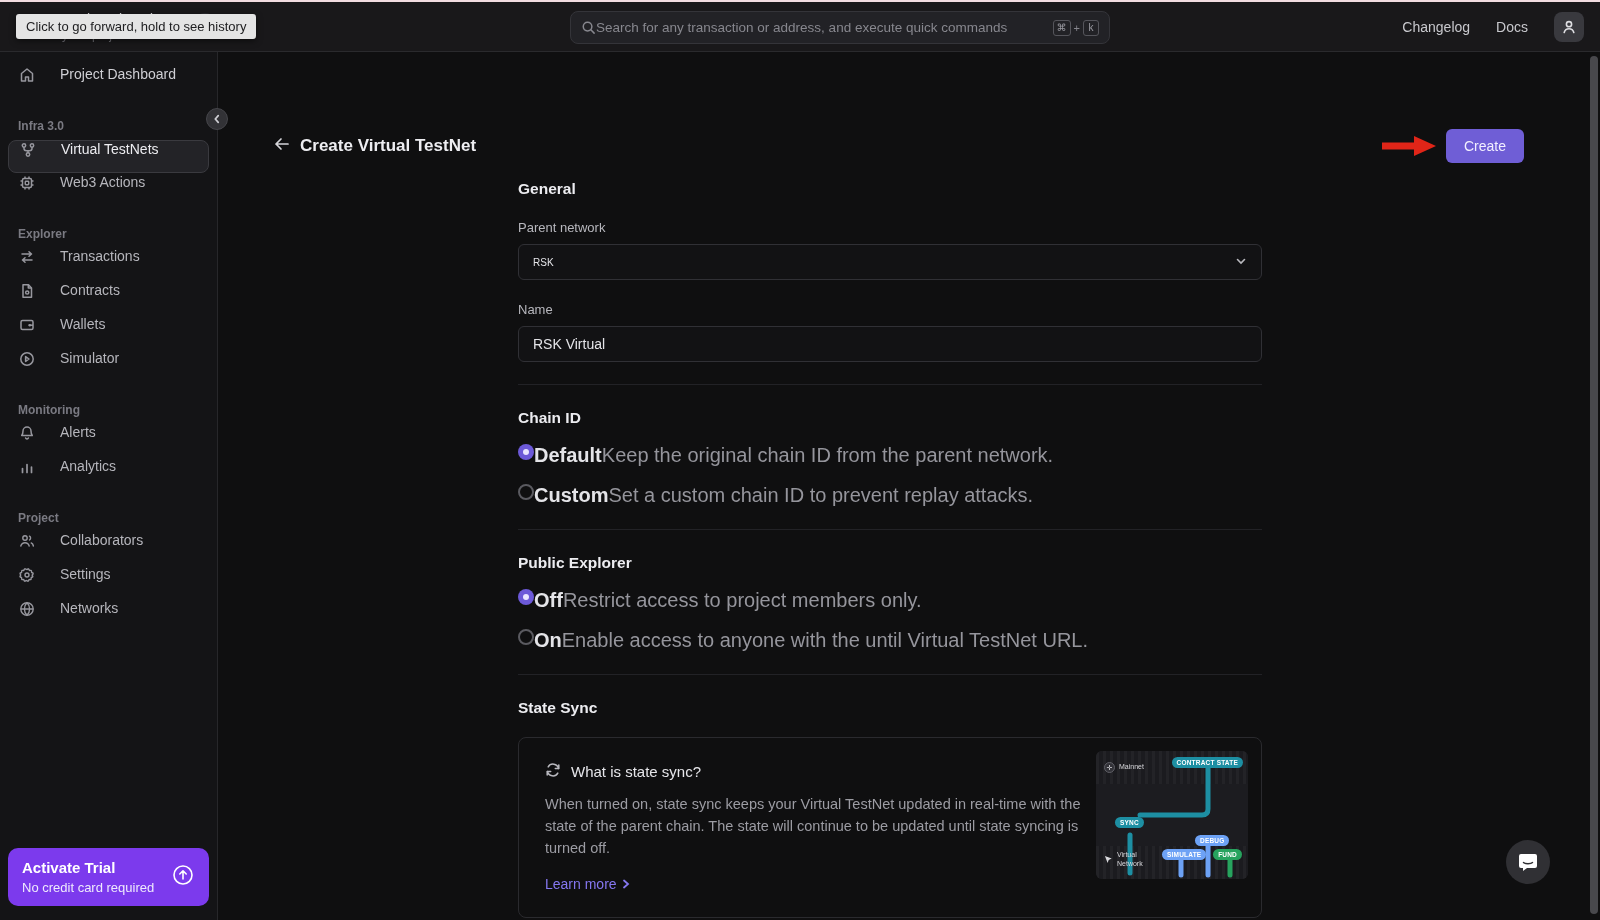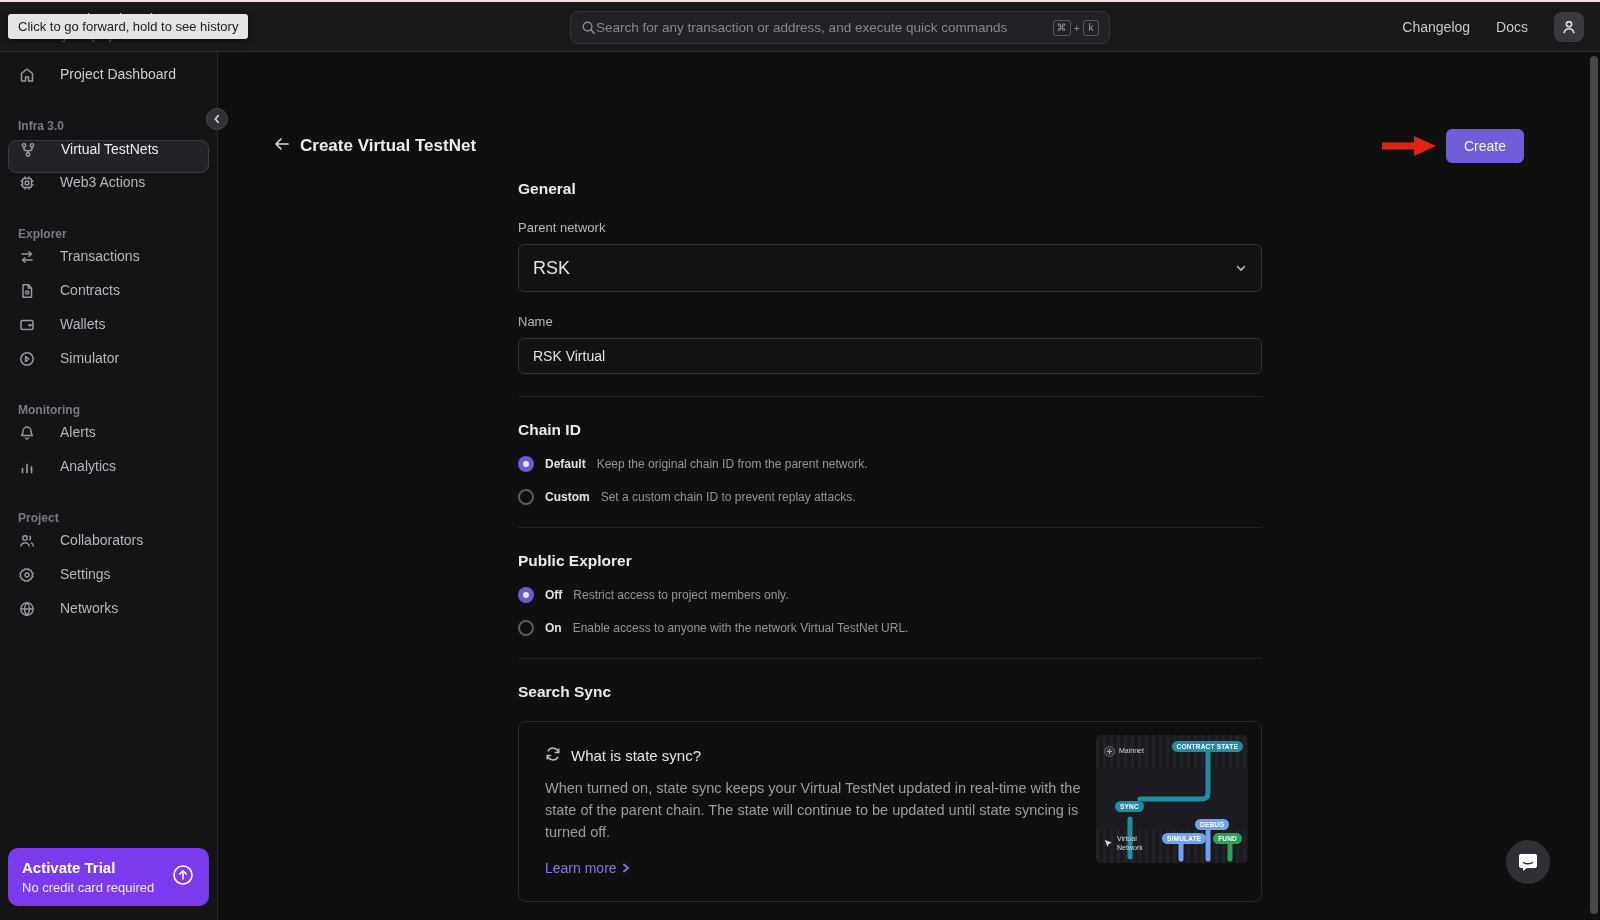--- a/index.html
+++ b/index.html
@@ -18,21 +18,21 @@
   .chev-circle { width:26px; height:26px; border-radius:50%; background:#2c2c30; display:flex; align-items:center; justify-content:center; color:#a7a7ad; cursor:pointer; }
   .searchbox { position:absolute; left:570px; top:9px; width:540px; height:33px; background:#222226; border:1px solid #343439; border-radius:8px; display:flex; align-items:center; padding:0 10px; }
   .searchbox .ph { font-size:13.5px; color:#87878e; flex:1; white-space:nowrap; overflow:hidden; }
   .kbd { display:inline-flex; align-items:center; justify-content:center; min-width:16px; height:16px; border:1px solid #55555b; border-radius:3px; font-size:10px; color:#9a9aa1; padding:0 3px; }
   .kbd-sep { color:#86868d; font-size:11px; margin:0 3px; }
   .topbar-right { position:absolute; right:16px; top:0; height:50px; display:flex; align-items:center; gap:26px; }
   .top-link { font-size:14px; color:#c8c8cd; cursor:pointer; }
   .avatar-btn { width:30px; height:30px; border-radius:8px; background:#39393e; display:flex; align-items:center; justify-content:center; color:#dedee2; cursor:pointer; }
 
   
-  .tooltip { position:absolute; top:14px; left:8px; z-index:60; background:#e4e4e4; color:#202022; font-size:13px; padding:5px 10px; border-radius:3px; box-shadow:0 2px 6px rgba(0,0,0,.5); white-space:nowrap; }
+  .tooltip { position:absolute; top:14px; left:16px; z-index:60; background:#e4e4e4; color:#202022; font-size:13px; padding:5px 10px; border-radius:3px; box-shadow:0 2px 6px rgba(0,0,0,.5); white-space:nowrap; }
 
   
   .shell { display:flex; height:868px; position:relative; }
   .sidebar { width:218px; background:#141416; border-right:1px solid #27272a; position:relative; padding-top:10px; flex-shrink:0; }
   .collapse-btn { position:absolute; top:56px; right:-11px; width:22px; height:22px; border-radius:50%; background:#323236; border:1px solid #45454a; color:#cfcfd4; display:flex; align-items:center; justify-content:center; z-index:10; cursor:pointer; }
   .side-item { height:33px; margin:1px 8px; padding:0 10px; border-radius:8px; display:flex; gap:25px; font-size:14px; color:#b6b6bc; cursor:pointer; }
   .side-item .icn { width:17px; height:17px; color:#97979e; display:flex; align-items:center; justify-content:center; flex-shrink:0; }
   .side-item.active { background:#232327; border:1px solid #3a3a3f; color:#ececf0; }
   .side-item.dash { margin-top:4px; color:#cfcfd4; }
   .side-sec { font-size:12px; font-weight:bold; color:#7a7a82; margin:20px 18px 7px; }
@@ -45,27 +45,27 @@
   
   .main { flex:1; position:relative; background:#0f0f10; }
   .back-btn { position:absolute; left:55px; top:83px; color:#d5d5da; cursor:pointer; }
   .page-title { position:absolute; left:82px; top:84px; font-size:17px; font-weight:bold; color:#ededf1; }
   .create-btn { position:absolute; right:76px; top:77px; background:#6f5ed6; color:#f2efff; border:none; font-family:inherit; font-size:14px; padding:9px 18px; border-radius:6px; cursor:pointer; }
   .anno-arrow { position:absolute; right:162px; top:83px; }
 
   .formcol { position:absolute; left:300px; top:128px; width:744px; }
   .sec-title { font-size:15.5px; font-weight:bold; color:#ececf0; }
   .fld-label { font-size:13px; color:#b7b7bd; margin:22px 0 9px; }
-  .fld-box { height:48px; border:1px solid #303035; border-radius:6px; background:#121214; display:flex; align-items:center; padding:0 14px; font-size:18px; color:#e4e4e8; cursor:pointer; }
+  .fld-box { height:36px; border:1px solid #303035; border-radius:6px; background:#121214; display:flex; align-items:center; padding:0 14px; font-size:10px; color:#e4e4e8; cursor:pointer; }
   .fld-box .chev { margin-left:auto; color:#b9b9bf; }
   input.fld-input { width:100%; height:36px; border:1px solid #303035; border-radius:6px; background:#121214; padding:0 14px; font-size:14px; color:#e4e4e8; font-family:inherit; outline:none; }
   .divider { border:none; border-top:1px solid #222226; margin:22px 0 0; }
   .sec-gap { margin-top:24px; }
 
-  .radio-row { display:flex; align-items:center; gap:11px; margin-top:17px; font-size:12px; }
+  .radio-row { display:flex; align-items:flex-start; gap:0; margin-top:17px; font-size:20px; }
   .radio { width:16px; height:16px; border-radius:50%; flex-shrink:0; position:relative; }
   .radio.on { background:#6c59d8; }
   .radio.on::after { content:""; position:absolute; left:5px; top:5px; width:6px; height:6px; border-radius:50%; background:#e9e5ff; }
   .radio.off { border:2px solid #5a5a60; }
   .radio-lbl { font-weight:bold; color:#e4e4e8; }
   .radio-desc { color:#95959c; }
 
   .sync-card { margin-top:20px; border:1px solid #2a2a2e; border-radius:8px; padding:24px 26px; position:relative; min-height:154px; }
   .sync-q { display:flex; align-items:center; gap:10px; font-size:15px; color:#e6e6ea; }
   .sync-q .icn { color:#b9b9bf; }
@@ -327,27 +327,27 @@
       
       <div class="sec-title sec-gap">Public Explorer</div>
       <div class="radio-row">
         <span class="radio on"></span>
         <span class="radio-lbl">Off</span>
         <span class="radio-desc">Restrict access to project members only.</span>
       </div>
       <div class="radio-row">
         <span class="radio off"></span>
         <span class="radio-lbl">On</span>
-        <span class="radio-desc">Enable access to anyone with the network Virtual TestNet URL.</span>
+        <span class="radio-desc">Enable access to anyone with the until Virtual TestNet URL.</span>
       </div>
 
       <hr class="divider">
 
       
-      <div class="sec-title sec-gap">Search Sync</div>
+      <div class="sec-title sec-gap">State Sync</div>
 
       <div class="sync-card">
         <div class="sync-q">
           <span class="icn">
             <svg width="16" height="16" viewBox="0 0 16 16" fill="none" stroke="currentColor" stroke-width="1.5" stroke-linecap="round" stroke-linejoin="round">
                 <path d="M13.5 6.5A5.6 5.6 0 0 0 3.2 4.9M2.5 9.5a5.6 5.6 0 0 0 10.3 1.6"></path>
                 <path d="M13.8 3v3.5h-3.5M2.2 13V9.5h3.5"></path>
               </svg>
           </span>
           <span>What is state sync?</span>

